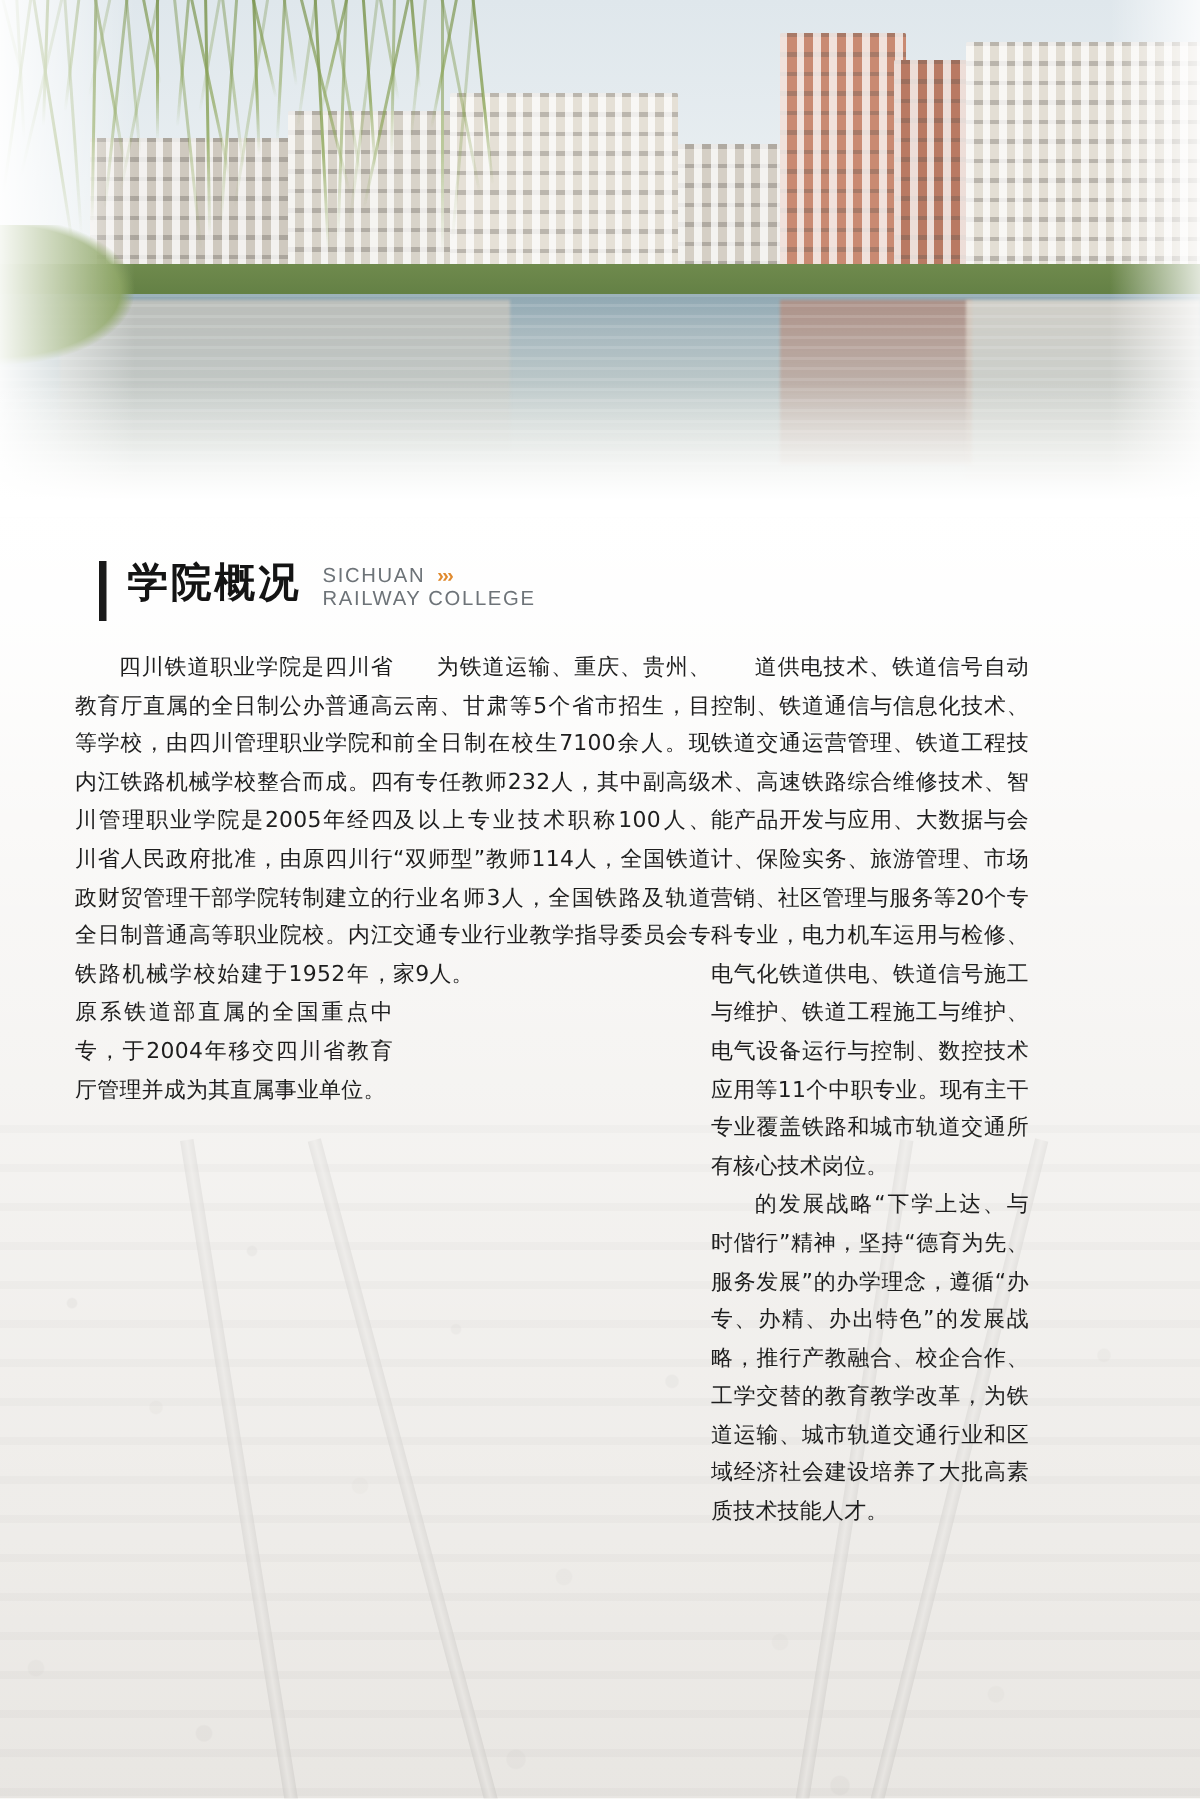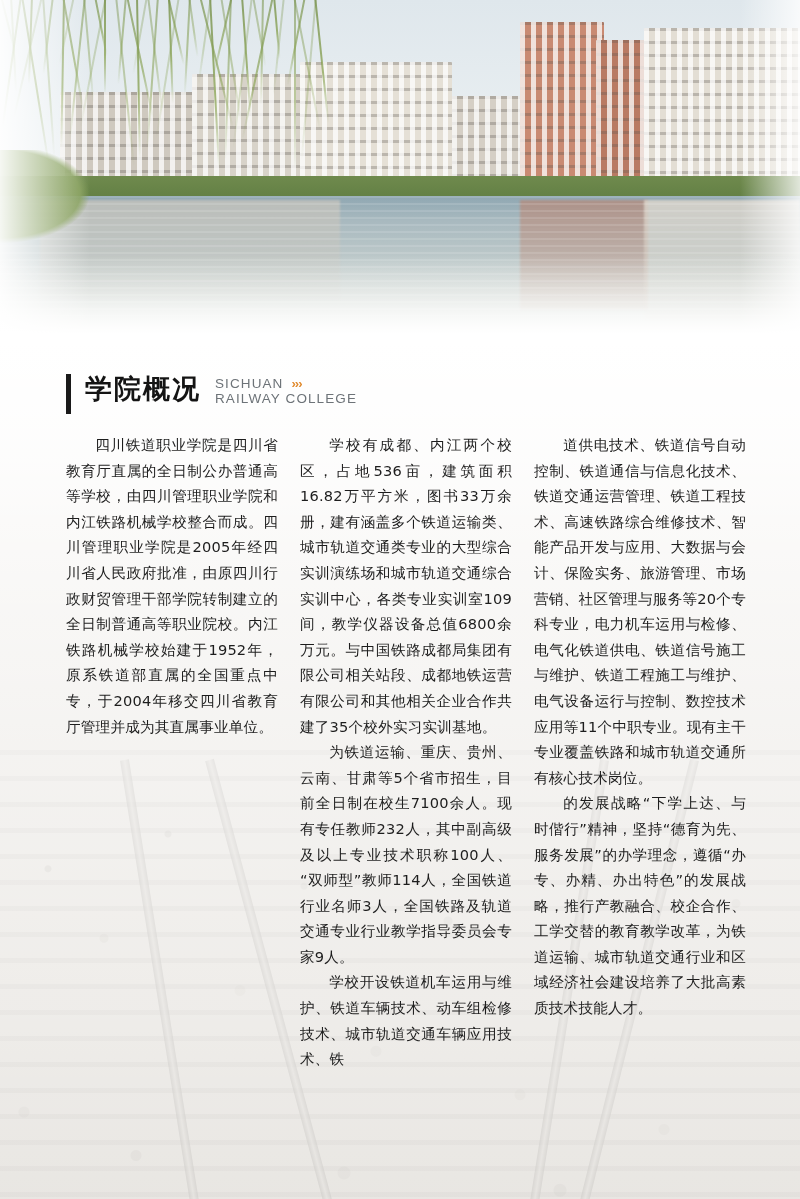--- a/index.html
+++ b/index.html
@@ -225,24 +225,23 @@
     margin-left: 8px;
     color: #e08a2e;
     font-size: 13px;
     letter-spacing: -1px;
     font-weight: 700;
   }
 
   
   .columns {
     position: absolute;
-    left: 66px; top: 432px;
+    left: 50px; top: 432px;
     width: 680px;
     display: flex;
-    gap: 22px;
   }
   .col {
     width: 212px;
     font-family: "DejaVu Sans", sans-serif;
     font-size: 14.6px;
     line-height: 25.6px;
     color: #1d1d1d;
     text-align: justify;
     text-justify: inter-ideograph;
     letter-spacing: .2px;
@@ -354,23 +353,21 @@
     </div>
   </div>
 
   <div class="columns">
 
     <div class="col">
       <p>四川铁道职业学院是四川省教育厅直属的全日制公办普通高等学校，由四川管理职业学院和内江铁路机械学校整合而成。四川管理职业学院是2005年经四川省人民政府批准，由原四川行政财贸管理干部学院转制建立的全日制普通高等职业院校。内江铁路机械学校始建于1952年，原系铁道部直属的全国重点中专，于2004年移交四川省教育厅管理并成为其直属事业单位。</p>
     </div>
 
     <div class="col">
-      <p>学校有成都、内江两个校区，占地536亩，建筑面积16.82万平方米，图书33万余册，建有涵盖多个铁道运输类、城市轨道交通类专业的大型综合实训演练场和城市轨道交通综合实训中心，各类专业实训室109间，教学仪器设备总值6800余万元。与中国铁路成都局集团有限公司相关站段、成都地铁运营有限公司和其他相关企业合作共建了35个校外实习实训基地。</p>
       <p>为铁道运输、重庆、贵州、云南、甘肃等5个省市招生，目前全日制在校生7100余人。现有专任教师232人，其中副高级及以上专业技术职称100人、“双师型”教师114人，全国铁道行业名师3人，全国铁路及轨道交通专业行业教学指导委员会专家9人。</p>
-      <p>学校开设铁道机车运用与维护、铁道车辆技术、动车组检修技术、城市轨道交通车辆应用技术、铁</p>
     </div>
 
     <div class="col">
       <p>道供电技术、铁道信号自动控制、铁道通信与信息化技术、铁道交通运营管理、铁道工程技术、高速铁路综合维修技术、智能产品开发与应用、大数据与会计、保险实务、旅游管理、市场营销、社区管理与服务等20个专科专业，电力机车运用与检修、电气化铁道供电、铁道信号施工与维护、铁道工程施工与维护、电气设备运行与控制、数控技术应用等11个中职专业。现有主干专业覆盖铁路和城市轨道交通所有核心技术岗位。</p>
       <p>的发展战略“下学上达、与时偕行”精神，坚持“德育为先、服务发展”的办学理念，遵循“办专、办精、办出特色”的发展战略，推行产教融合、校企合作、工学交替的教育教学改革，为铁道运输、城市轨道交通行业和区域经济社会建设培养了大批高素质技术技能人才。</p>
     </div>
 
   </div>
 
 </div>

